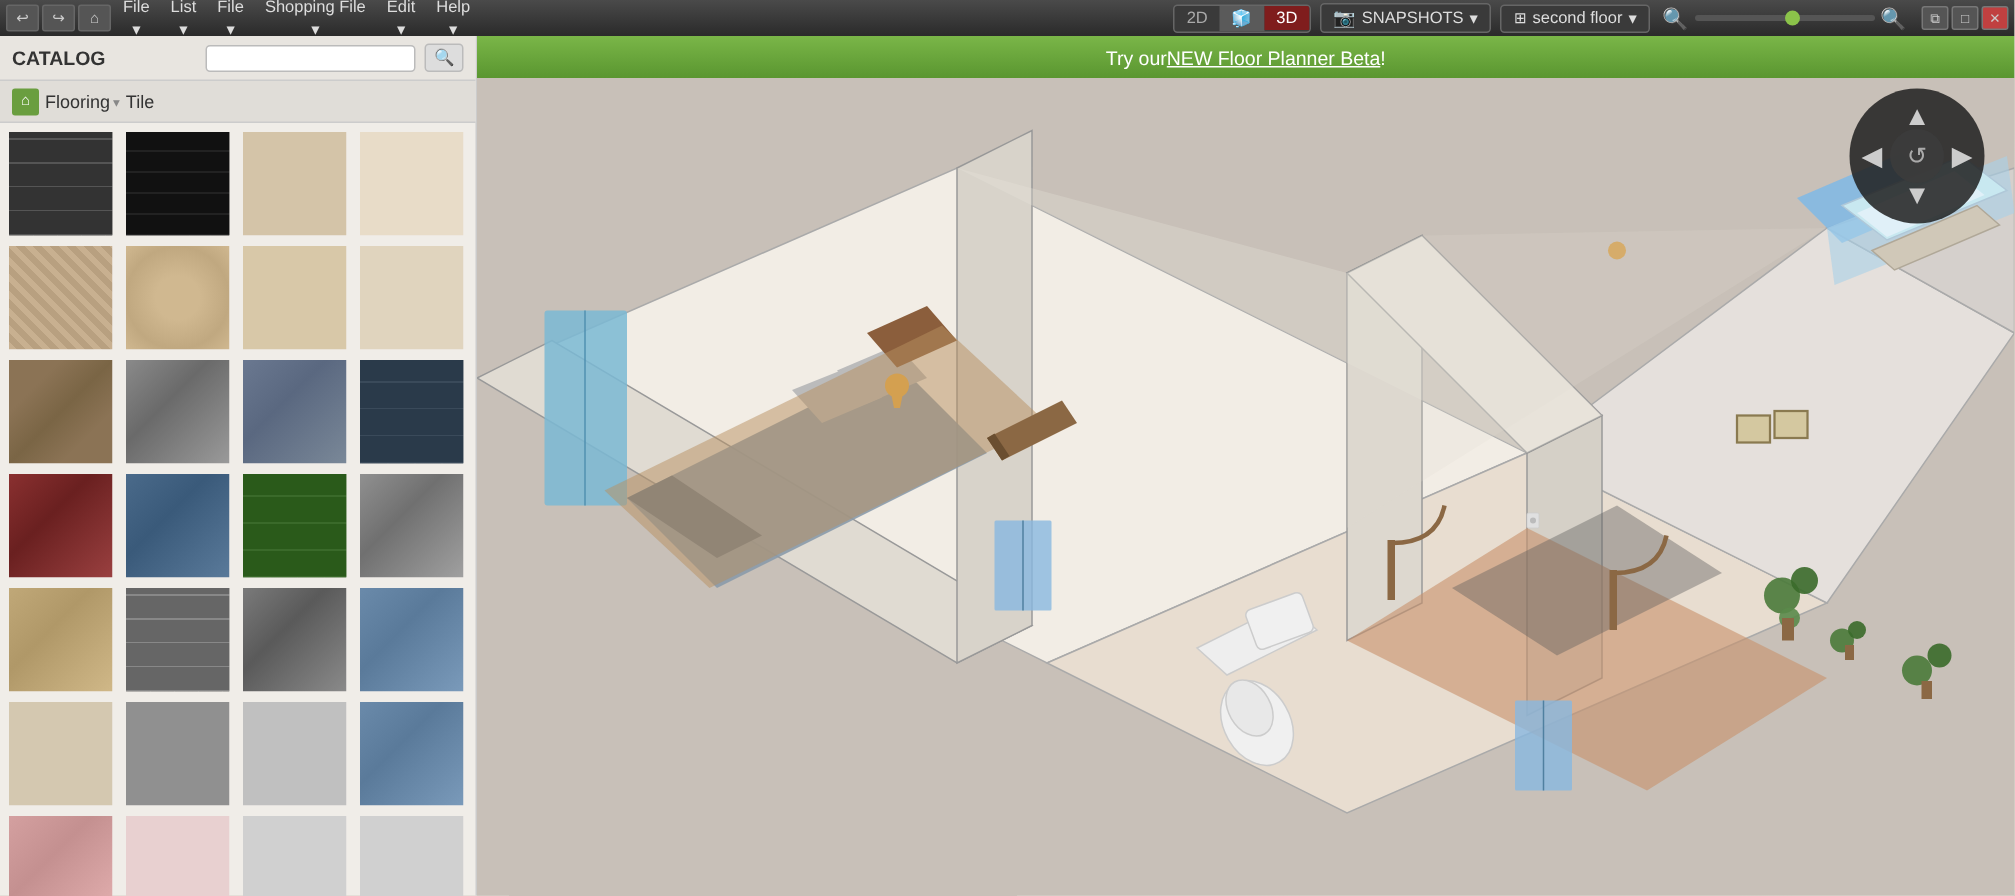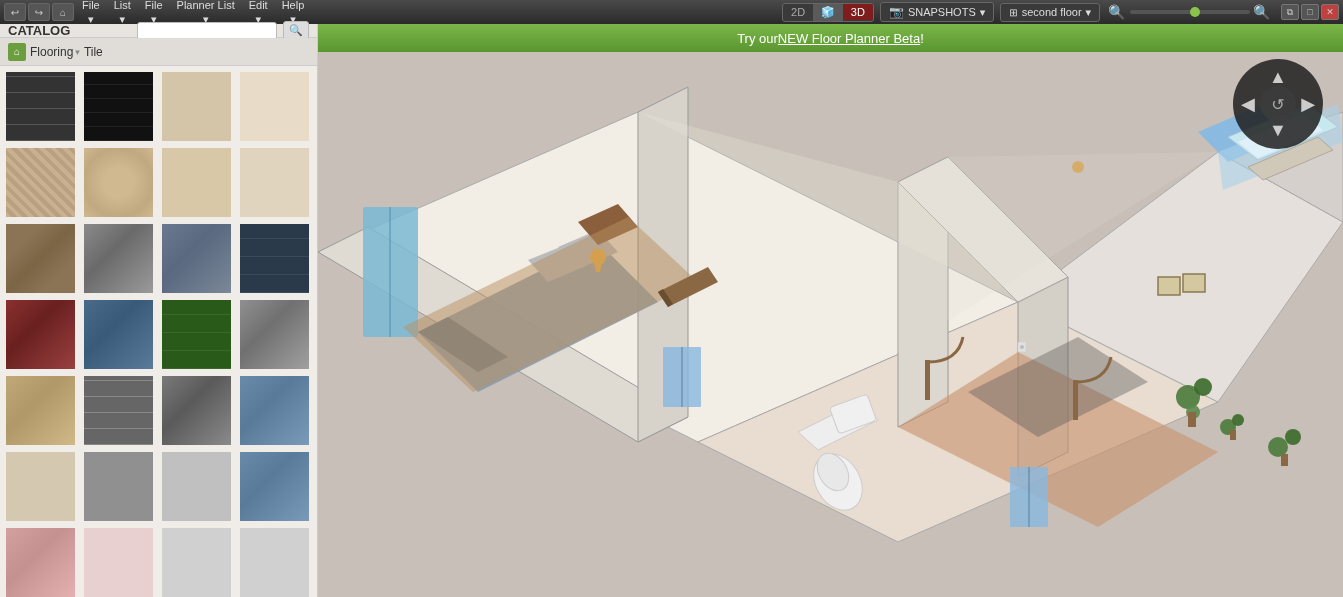--- a/index.html
+++ b/index.html
@@ -105,21 +105,21 @@
       top: 24px;
       left: 0;
       width: 318px;
       height: 573px;
       background: #f0ede8;
       border-right: 1px solid #ccc;
       display: flex;
       flex-direction: column;
     }
     #catalog-header {
-      height: 14px;
+      height: 30px;
       background: #e8e5e0;
       border-bottom: 1px solid #ccc;
       display: flex;
       align-items: center;
       padding: 0 8px;
       gap: 6px;
     }
     .catalog-title {
       font-size: 13px;
       font-weight: bold;
@@ -341,21 +341,21 @@
   </div>
   <div class="menu-item">
     <span>List</span>
     <span>▾</span>
   </div>
   <div class="menu-item">
     <span>File</span>
     <span>▾</span>
   </div>
   <div class="menu-item">
-    <span>Planner List</span>
+    <span>Shopping File</span>
     <span>▾</span>
   </div>
   <div class="menu-item">
     <span>Edit</span>
     <span>▾</span>
   </div>
   <div class="menu-item">
     <span>Help</span>
     <span>▾</span>
   </div>

